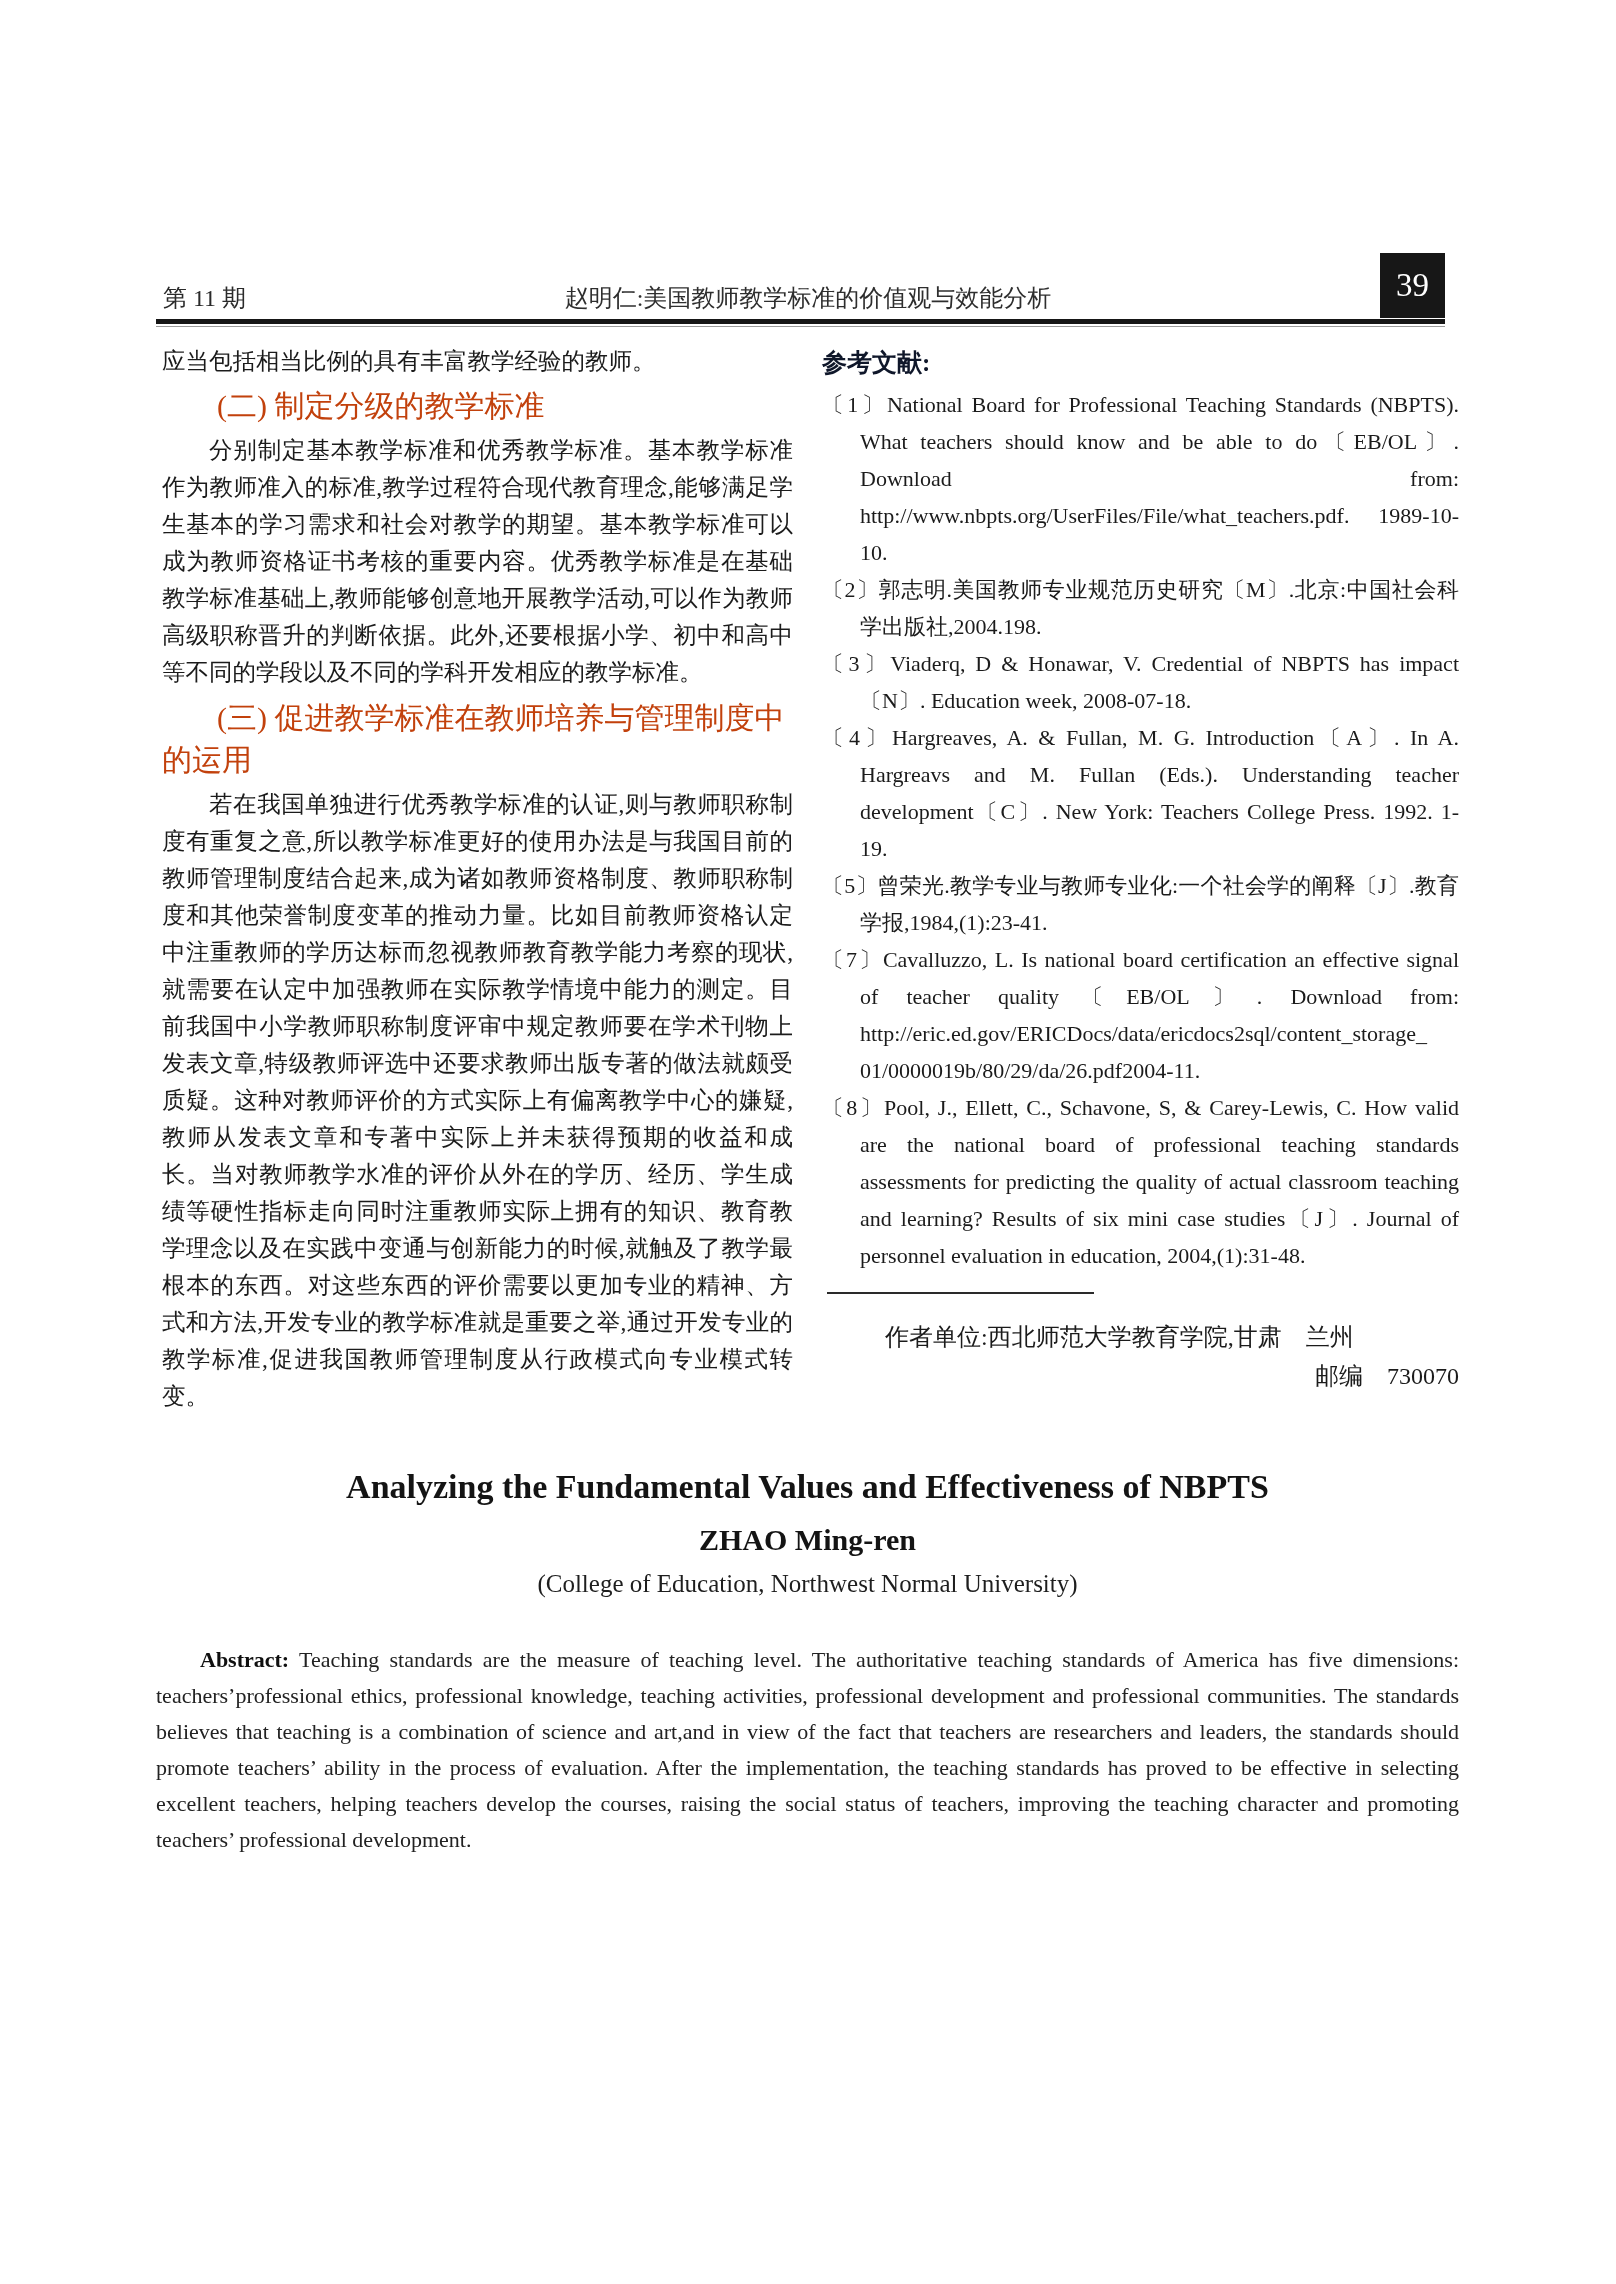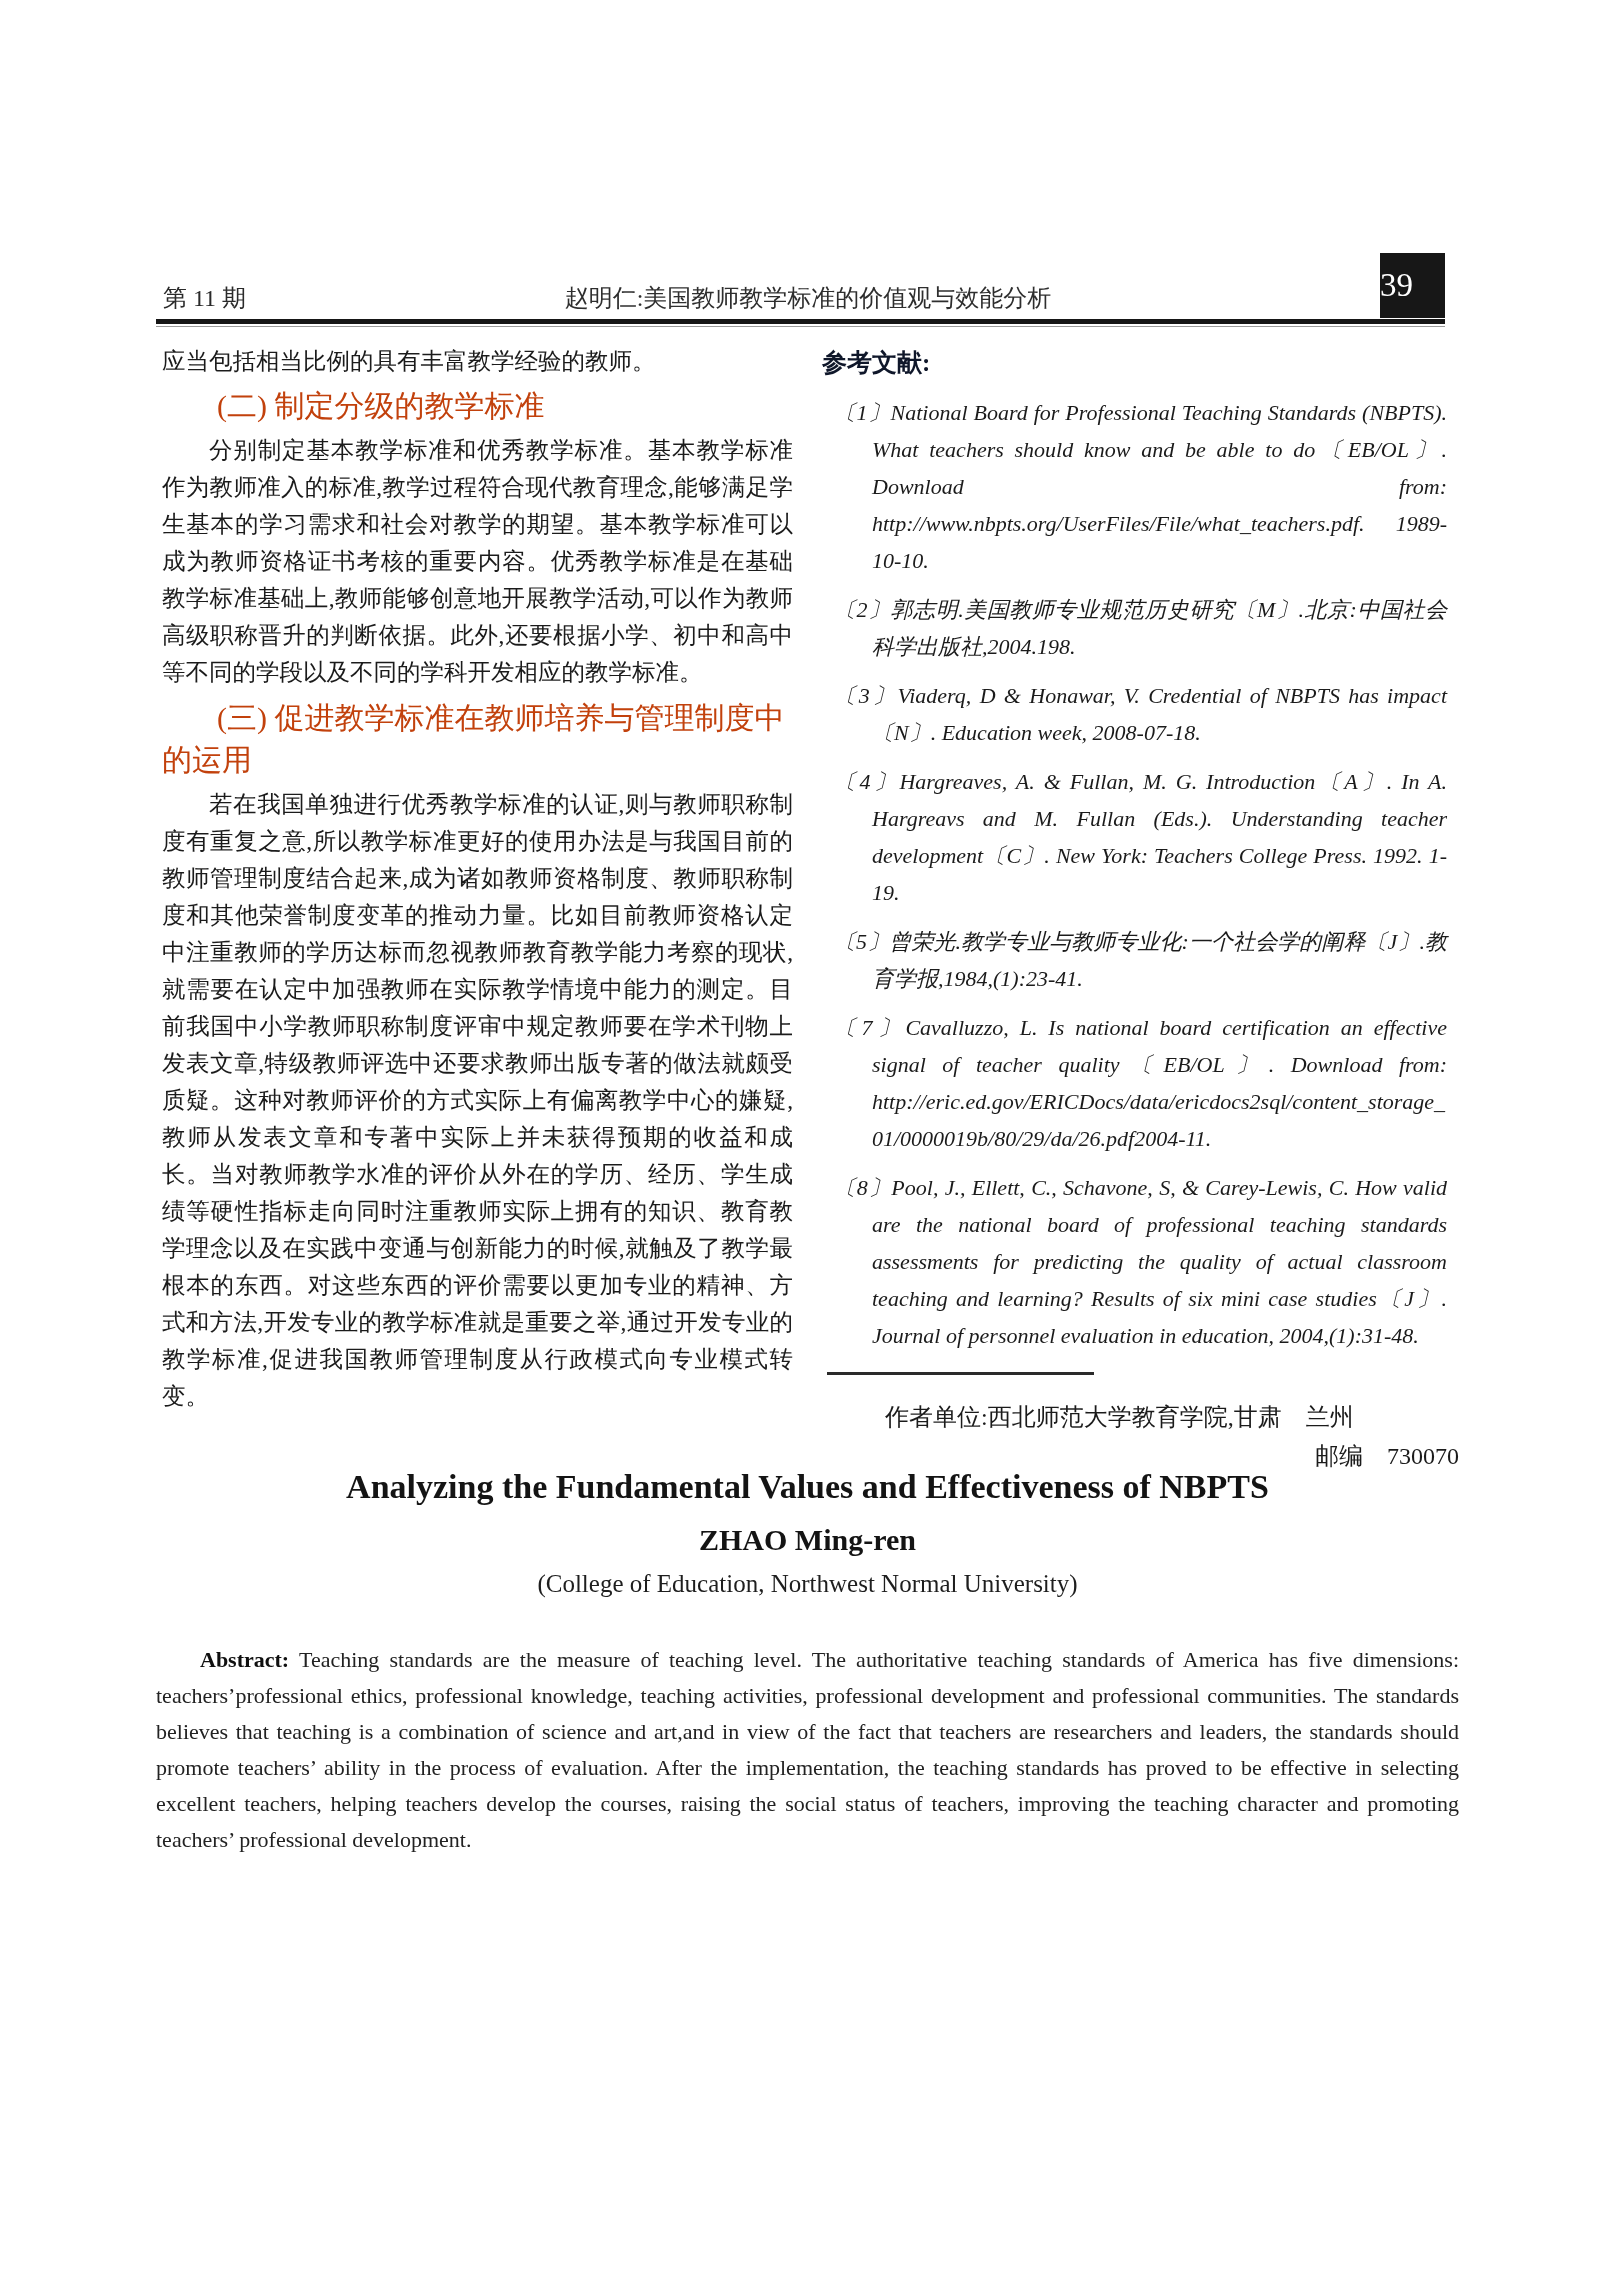--- a/index.html
+++ b/index.html
@@ -17,42 +17,42 @@
   .issue {
     position: absolute; left: 163px; top: 284px;
     font-size: 24px; line-height: 29px; color: #2a2a2a;
   }
   .running-title {
     position: absolute; left: 0; top: 284px; width: 1616px;
     text-align: center; font-size: 24px; line-height: 29px; color: #2e2e2e;
   }
   .page-box {
     position: absolute; left: 1380px; top: 253px; width: 65px; height: 65px;
-    background: #171717; display: flex; align-items: center; 
+    background: #171717; display: flex; align-items: center; justify-content: center;
   }
   .page-box span { color: #ffffff; font-size: 33px; }
   .rule { position: absolute; left: 156px; top: 319px; width: 1289px; }
   .rule .thick { height: 4.6px; background: #161616; }
   .rule .thin  { height: 1.3px; background: #9a9a9a; margin-top: 2px; }
 
   
   .col { position: absolute; top: 343px; text-align: justify; }
   .col-left  { left: 162px;  width: 631px; font-size: 23.5px; line-height: 37px; }
   .col-right { left: 822px; width: 637px; font-size: 22px; line-height: 37px; }
 
   .col-left p.cont { margin: 0; }
   .col-left h3 {
     font-size: 30px; font-weight: 400; line-height: 42px;
     margin: 5.2px 0 5.2px 0; text-indent: 55px; text-align: left; color: #c2410c;
   }
   .col-left p.body { margin: 0; text-indent: 47px; }
 
   .col-right h4 { font-size: 25px; font-weight: 700; line-height: 39px; margin: 0 0 3.9px 0; color: #0f172a; }
   .col-right ol { list-style: none; margin: 0; padding: 0; }
-  .col-right li { padding-left: 38px; text-indent: -38px; margin: 12px; font-style: italic; }
+  .col-right li { padding-left: 38px; text-indent: -38px; margin: 0; }
   .refsep { width: 267px; height: 2.6px; background: #2a2a2a; margin: 18px 0 0 5.2px; }
   .affil    { margin: 23.5px 0 0 0; font-size: 24px; line-height: 39px; text-indent: 63px; text-align: left; }
   .postcode { margin: 0; font-size: 24px; line-height: 39px; text-align: right; }
 
   
   .en { position: absolute; left: 156px; top: 1460px; width: 1303px; text-align: center; color: #141414; }
   .en-title  { font-size: 34px; font-weight: 700; line-height: 46px; margin: 0; padding-top: 3.9px; }
   .en-author { font-size: 30px; font-weight: 700; line-height: 42px; margin: 9px 0 0 0; }
   .en-affil  { font-size: 25px; font-weight: 400; line-height: 34px; margin: 6.5px 0 0 0; color: #1e1e1e; }
 

